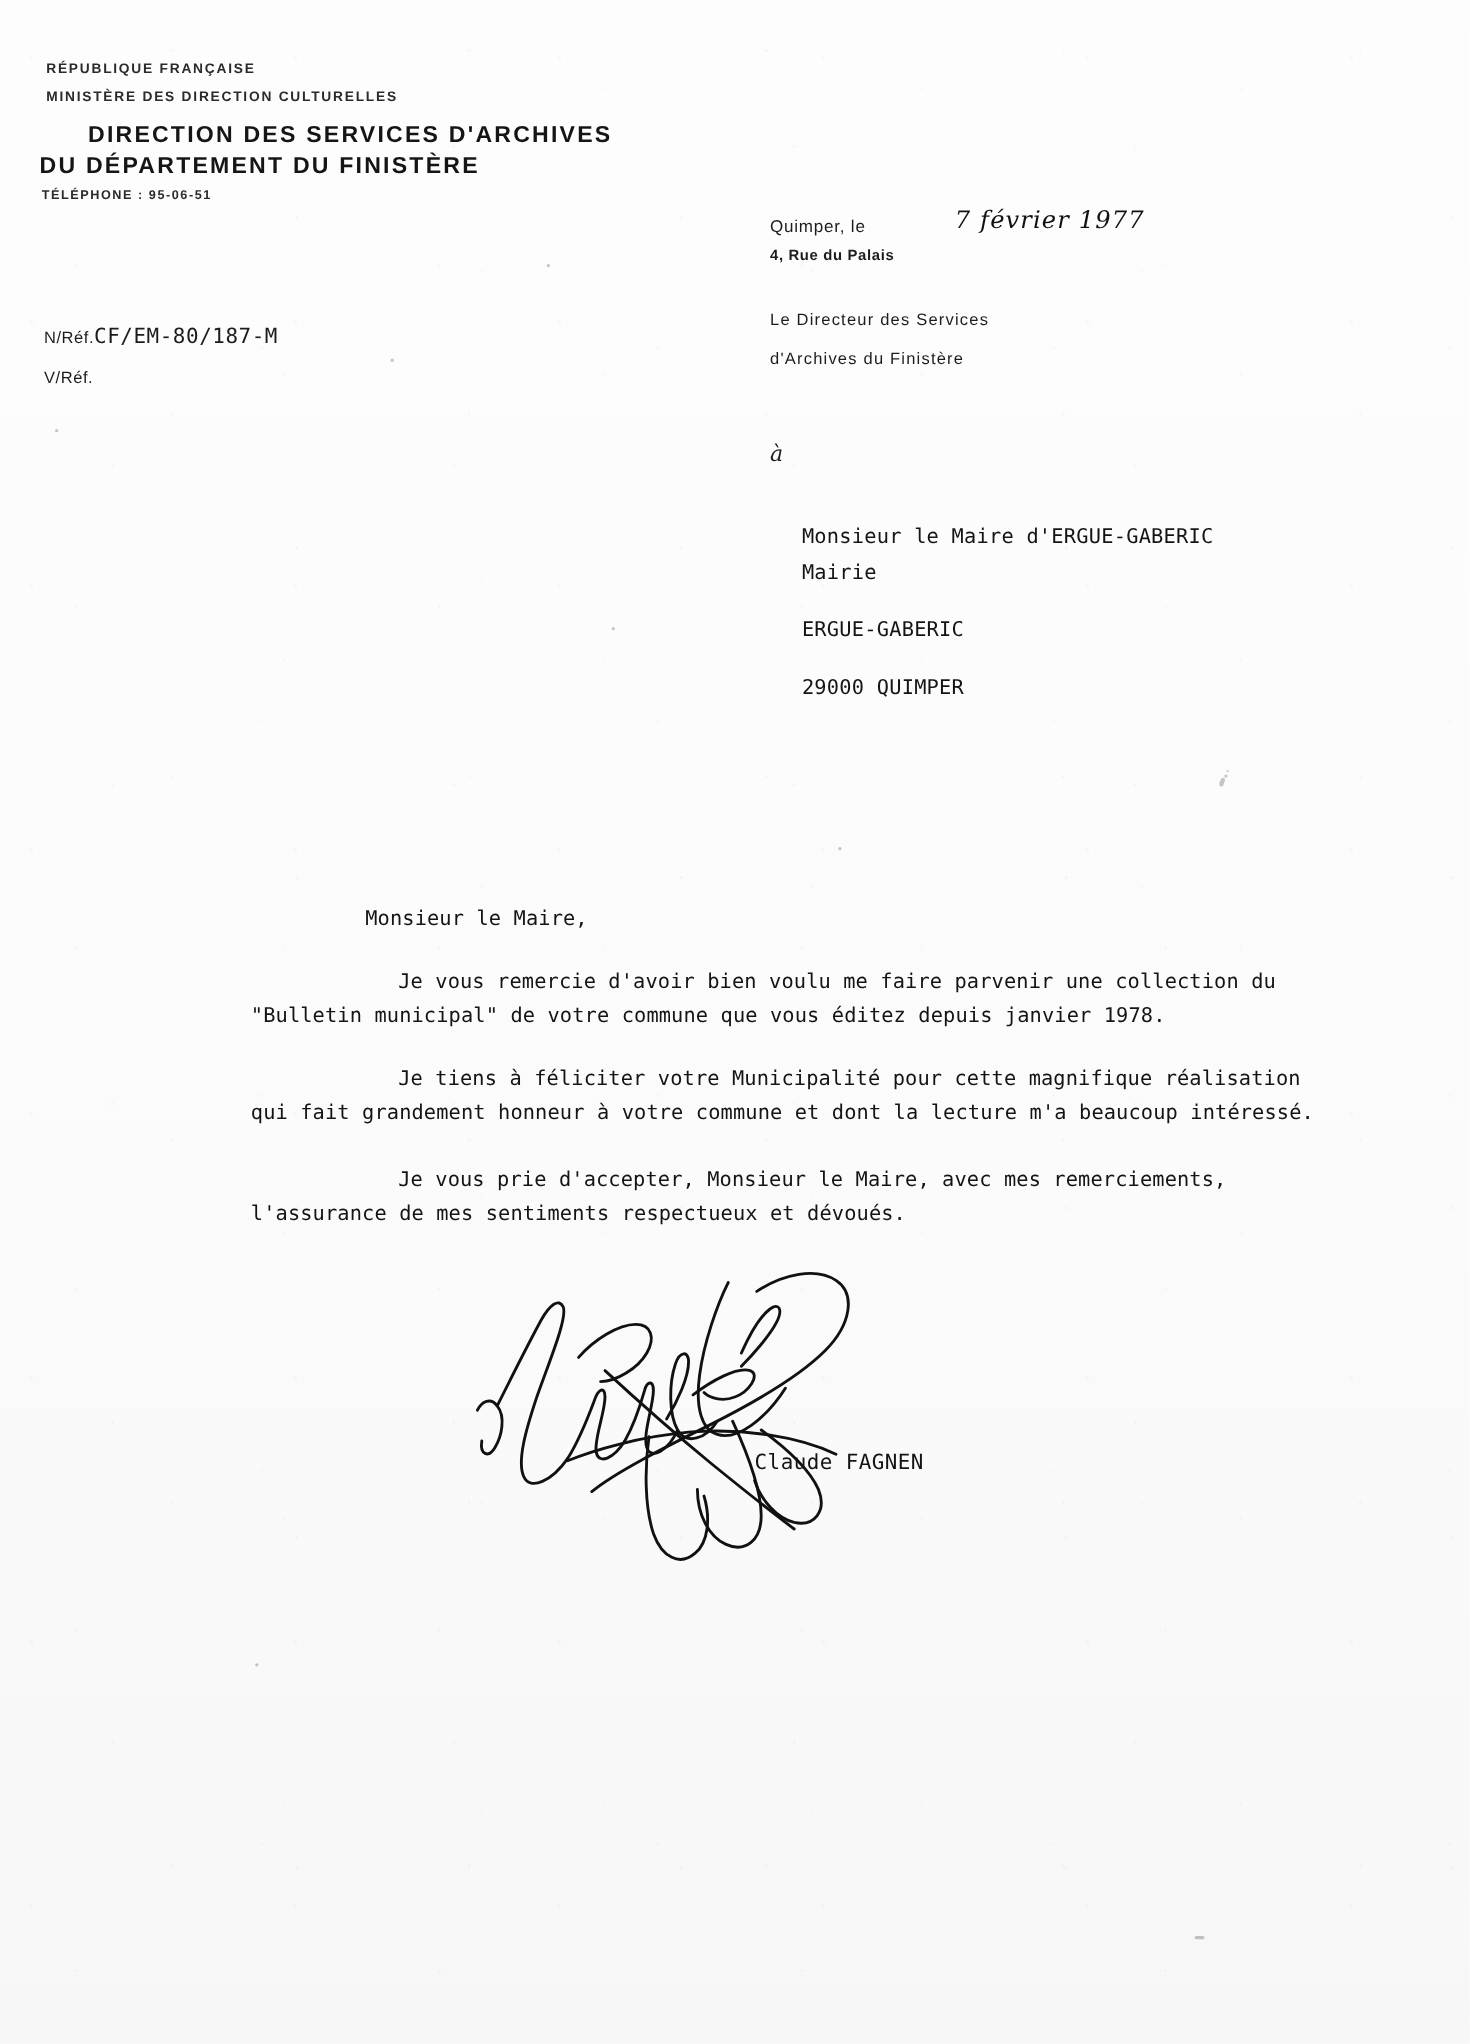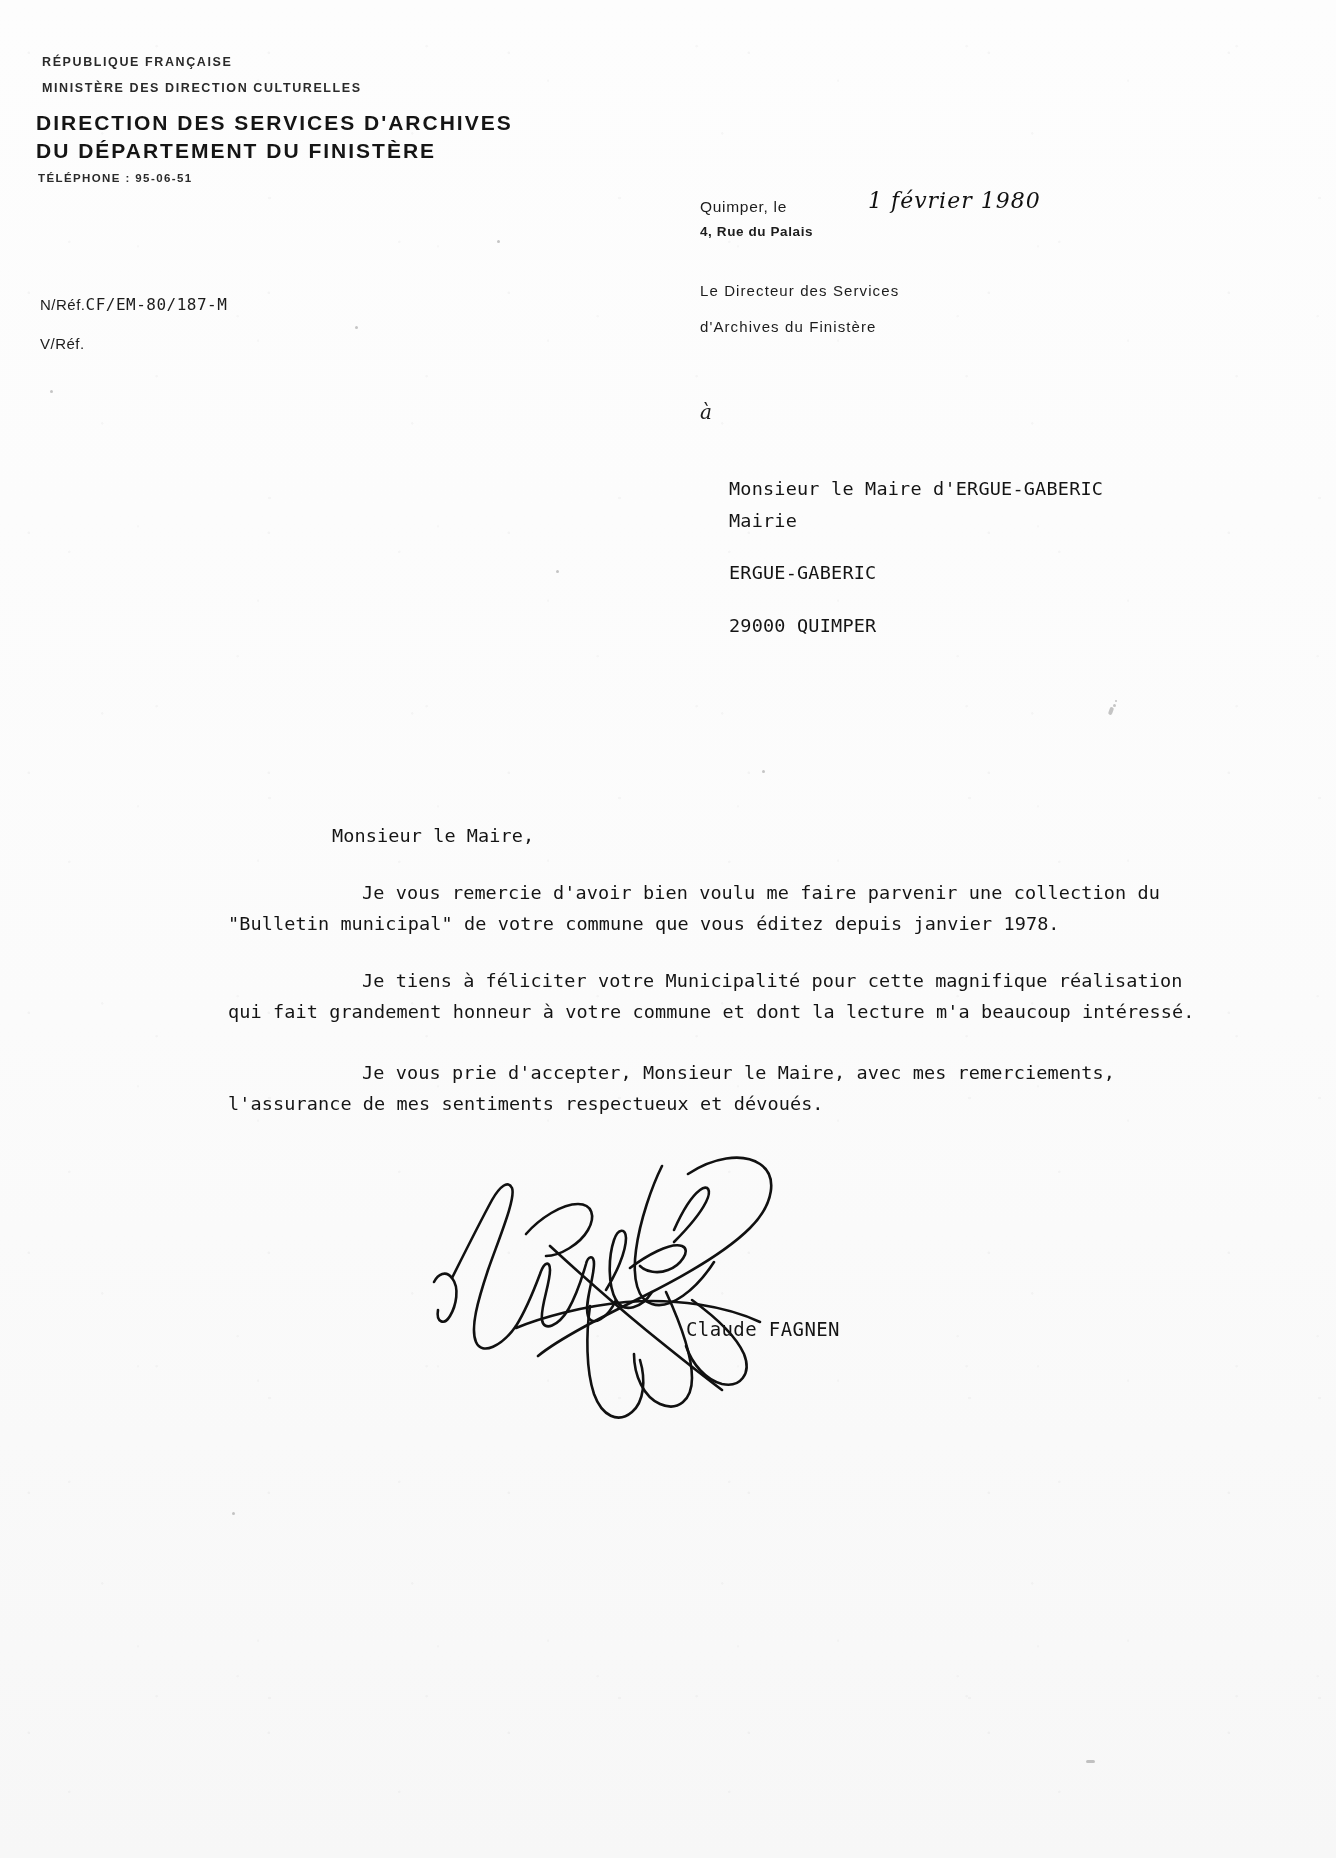--- a/index.html
+++ b/index.html
@@ -53,21 +53,21 @@
 
   .lh-title {
     position: absolute;
     left: 36px;
     font-size: 21px;
     font-weight: 700;
     letter-spacing: 2.0px;
     color: #151515;
     white-space: nowrap;
   }
-  .lh-title1 { top: 111px; }
+  .lh-title1 { top: 111px; margin-left: 44px; }
   .lh-title2 { top: 139px; }
 
   .lh-phone {
     position: absolute;
     left: 38px;
     top: 172px;
     font-size: 11.5px;
     font-weight: 700;
     letter-spacing: 1.4px;
     color: #2a2a2a;
@@ -112,21 +112,21 @@
     left: 40px;
     font-size: 15px;
     letter-spacing: 0.5px;
     color: #1c1c1c;
     white-space: nowrap;
   }
   .ref-n { top: 295px; }
   .ref-v { top: 335px; text-align: center; }
   .ref-n .typed {
     font-family: "DejaVu Sans Mono", monospace;
-    font-size: 16px;
+    font-size: 19px;
     letter-spacing: 0.5px;
   }
 
   
   .sender {
     position: absolute;
     left: 700px;
     font-size: 15px;
     letter-spacing: 1.1px;
     color: #1c1c1c;
@@ -213,21 +213,21 @@
   <div class="speck" style="left:1086px;top:1760px;width:9px;height:3px;border-radius:2px;"></div>
   <div class="speck" style="left:1109px;top:707px;width:4px;height:8px;border-radius:2px;transform:rotate(20deg);"></div>
 
   <div class="lh-small lh-sub1">RÉPUBLIQUE FRANÇAISE</div>
   <div class="lh-small lh-sub2">MINISTÈRE DES DIRECTION CULTURELLES</div>
   <div class="lh-title lh-title1">DIRECTION DES SERVICES D'ARCHIVES</div>
   <div class="lh-title lh-title2">DU DÉPARTEMENT DU FINISTÈRE</div>
   <div class="lh-phone">TÉLÉPHONE : 95-06-51</div>
 
   <div class="place-line">Quimper, le</div>
-  <div class="date-typed">1 février 1980</div>
+  <div class="date-typed">7 février 1977</div>
   <div class="street-line">4, Rue du Palais</div>
 
   <div class="ref-line ref-n">
     <span>N/Réf.</span><span class="typed">CF/EM-80/187-M</span>
   </div>
   <div class="ref-line ref-v">V/Réf.</div>
 
   <div class="sender sender1">Le Directeur des Services</div>
   <div class="sender sender2">d'Archives du Finistère</div>
   <div class="a-mark">à</div>

